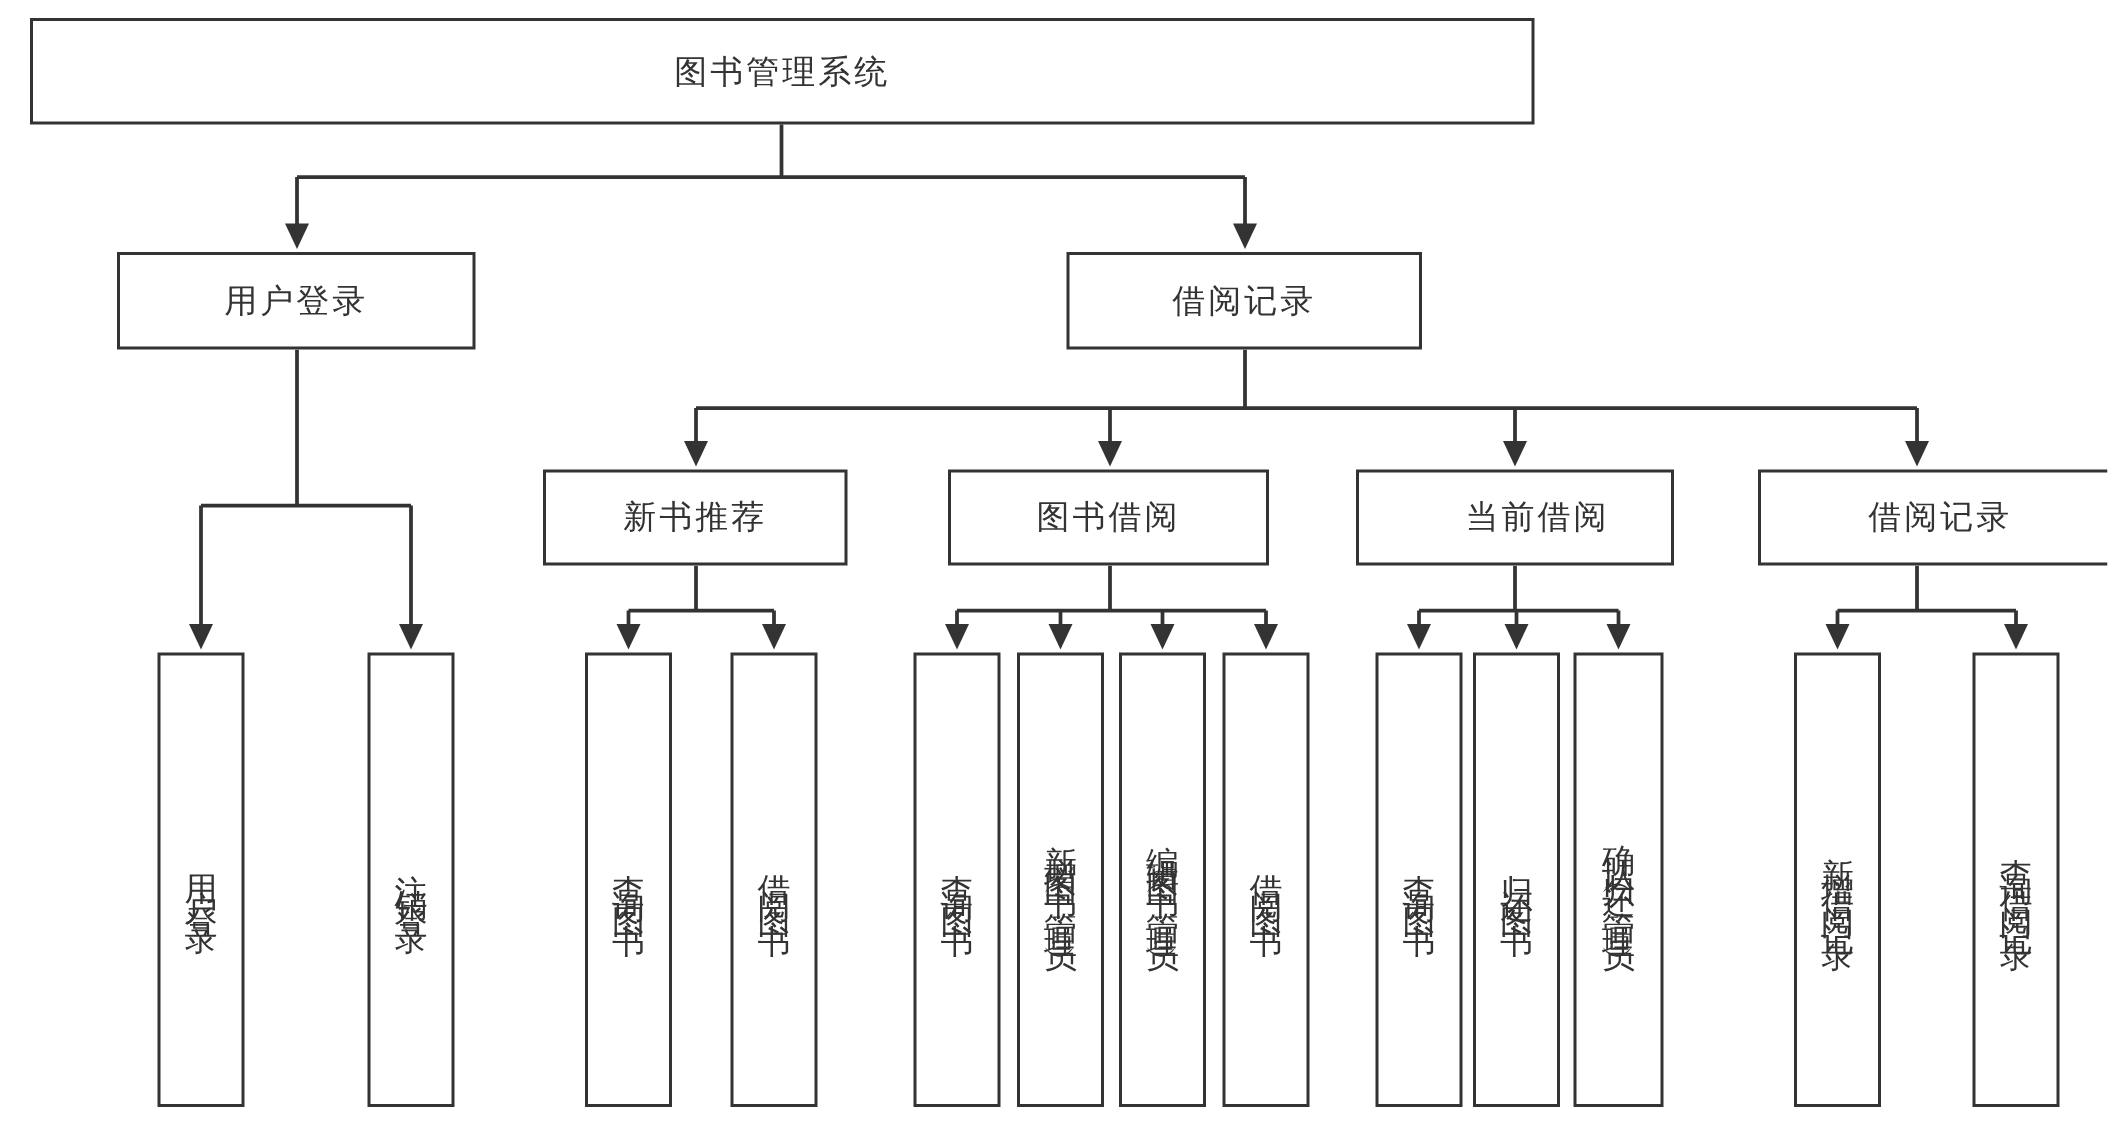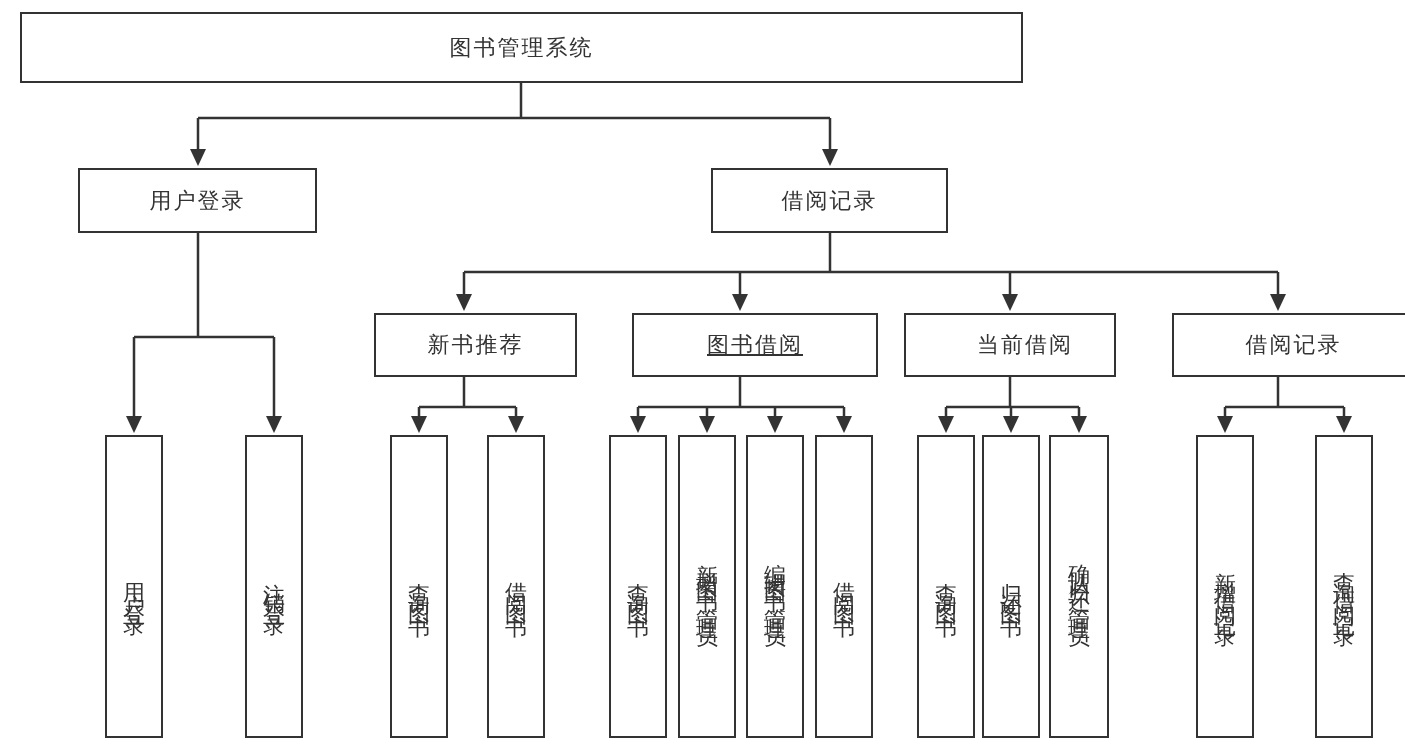--- a/index.html
+++ b/index.html
@@ -117,24 +117,24 @@
     <span class="hlabel">图书管理系统</span>
   </div>
 
   <div class="node" style="left:78px; top:168px; width:239px; height:65px;">
     <span class="hlabel">用户登录</span>
   </div>
   <div class="node" style="left:711px; top:168px; width:237px; height:65px;">
     <span class="hlabel">借阅记录</span>
   </div>
 
-  <div class="node" style="left:374px; top:313px; width:203px; height:64px;justify-content:center;">
+  <div class="node" style="left:362px; top:313px; width:203px; height:64px;justify-content:center;">
     <span class="hlabel">新书推荐</span>
   </div>
-  <div class="node" style="left:632px; top:313px; width:246px; height:64px;text-decoration:underline;">
+  <div class="node" style="left:632px; top:313px; width:214px; height:64px;">
     <span class="hlabel">图书借阅</span>
   </div>
   <div class="node" style="left:904px; top:313px; width:212px; height:64px;padding-left:30px;">
     <span class="hlabel">当前借阅</span>
   </div>
   <div class="node" style="left:1172px; top:313px; width:243px; height:64px;">
     <span class="hlabel">借阅记录</span>
   </div>
 
   <div class="vnode" style="left:105px; width:58px;">

